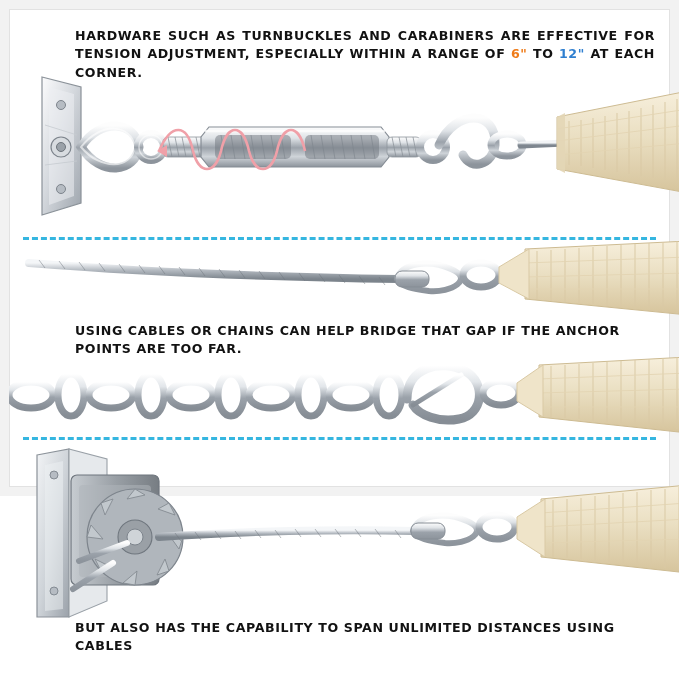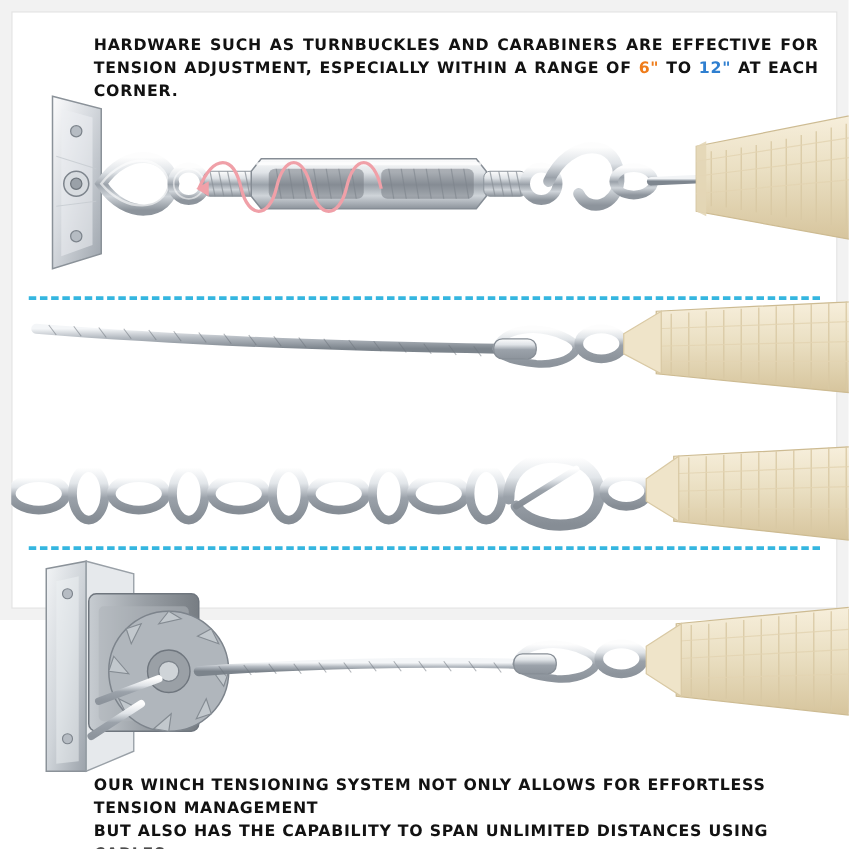--- a/index.html
+++ b/index.html
@@ -308,20 +308,21 @@
         <g stroke="#e3d4b2" stroke-width="1" opacity="0.85">
           <path d="M516 22 L679 16"></path>
             <path d="M516 36 L679 32"></path>
             <path d="M516 48 L679 48"></path>
         </g>
         <path d="M490 26 L520 8 L520 58 L490 42 Z" fill="#efe4c9" stroke="#d9c9a4" stroke-width="1"></path>
       </g>
     </svg>
   </div>
 
+  <div class="caption" id="caption-mid">Using cables or chains can help bridge that gap if the anchor points are too far.</div>
 
   <div class="stage" id="stage-3">
     <svg width="679" height="84" viewBox="0 0 679 84" xmlns="http://www.w3.org/2000/svg">
       <defs>
         <linearGradient id="steelH3" x1="0" y1="0" x2="0" y2="1">
           <stop offset="0%" stop-color="#ffffff"></stop>
           <stop offset="30%" stop-color="#e2e6ea"></stop>
           <stop offset="58%" stop-color="#9ba2aa"></stop>
           <stop offset="100%" stop-color="#868d95"></stop>
         </linearGradient>
@@ -492,16 +493,15 @@
           <path d="M532 72 L679 62"></path>
             <path d="M532 86 L679 78"></path>
             <path d="M532 102 L679 98"></path>
         </g>
         <path d="M508 76 L536 58 L536 116 L508 98 Z" fill="#efe4c9" stroke="#d9c9a4" stroke-width="1"></path>
       </g>
     </svg>
   </div>
 
   <div class="caption" id="caption-bottom">
-    <div>Our winch tensioning system not only allows for effortless tension management</div>
     <div>but also has the capability to span unlimited distances using cables</div>
   </div>
 </div>
 
 </body></html>

